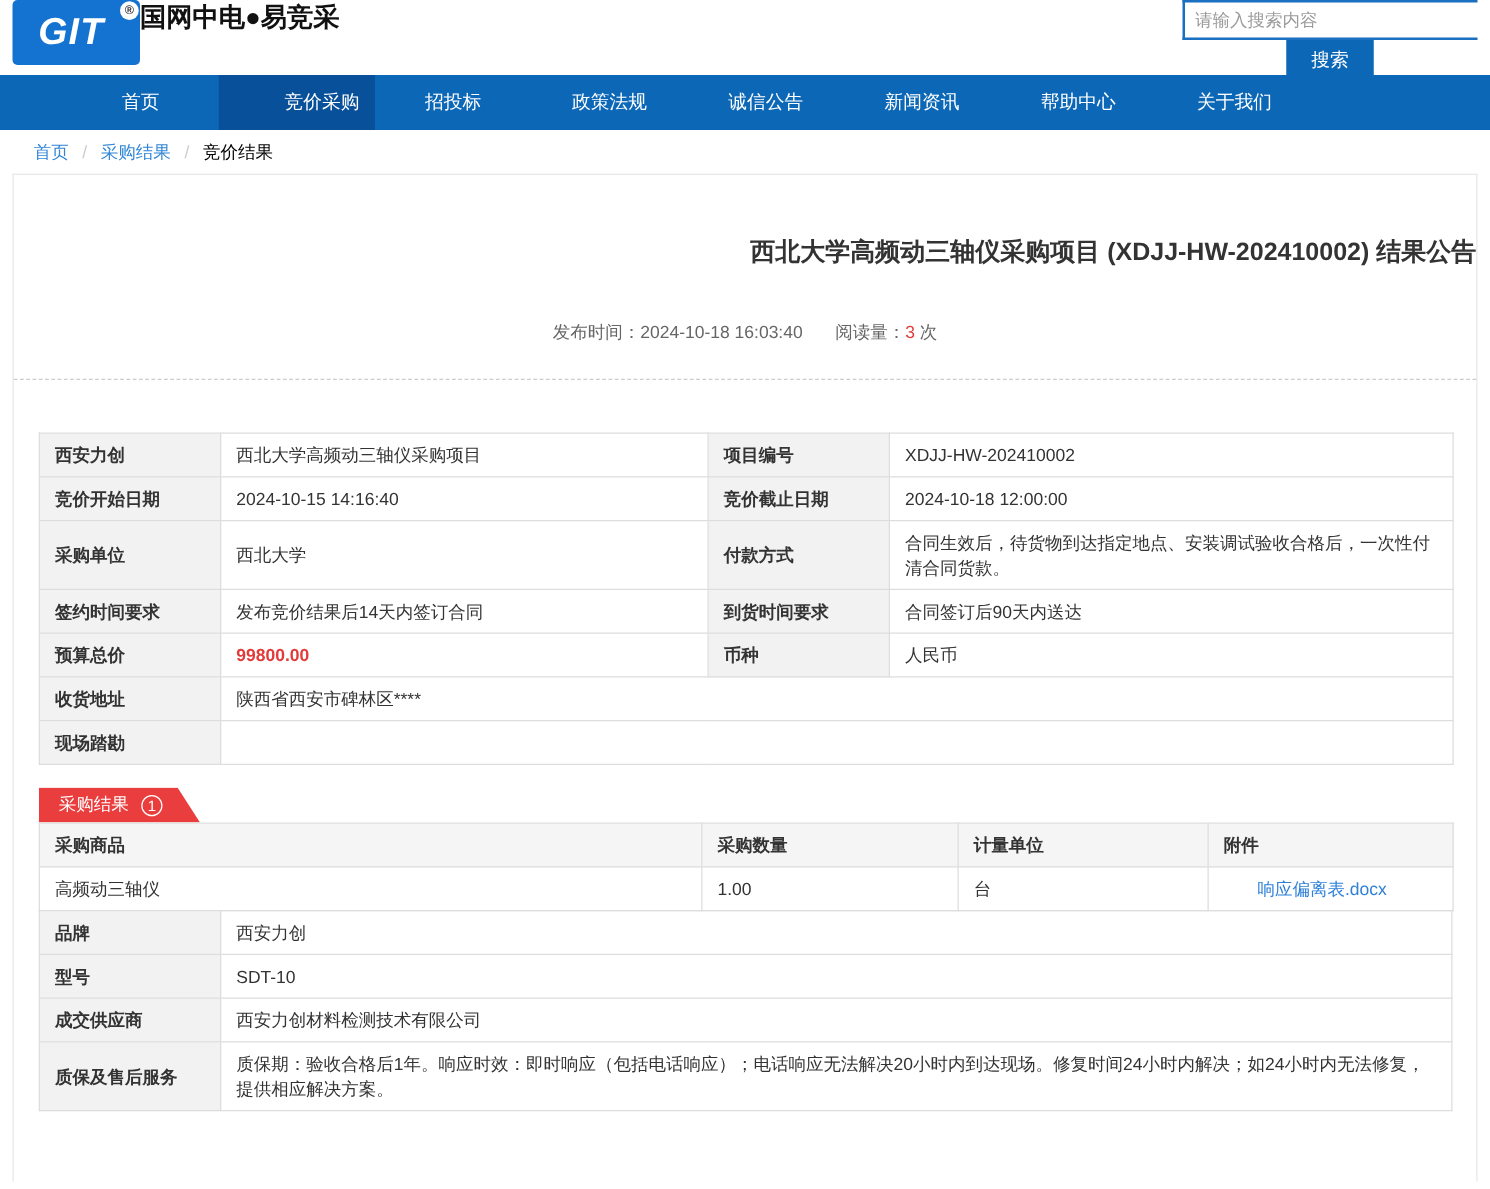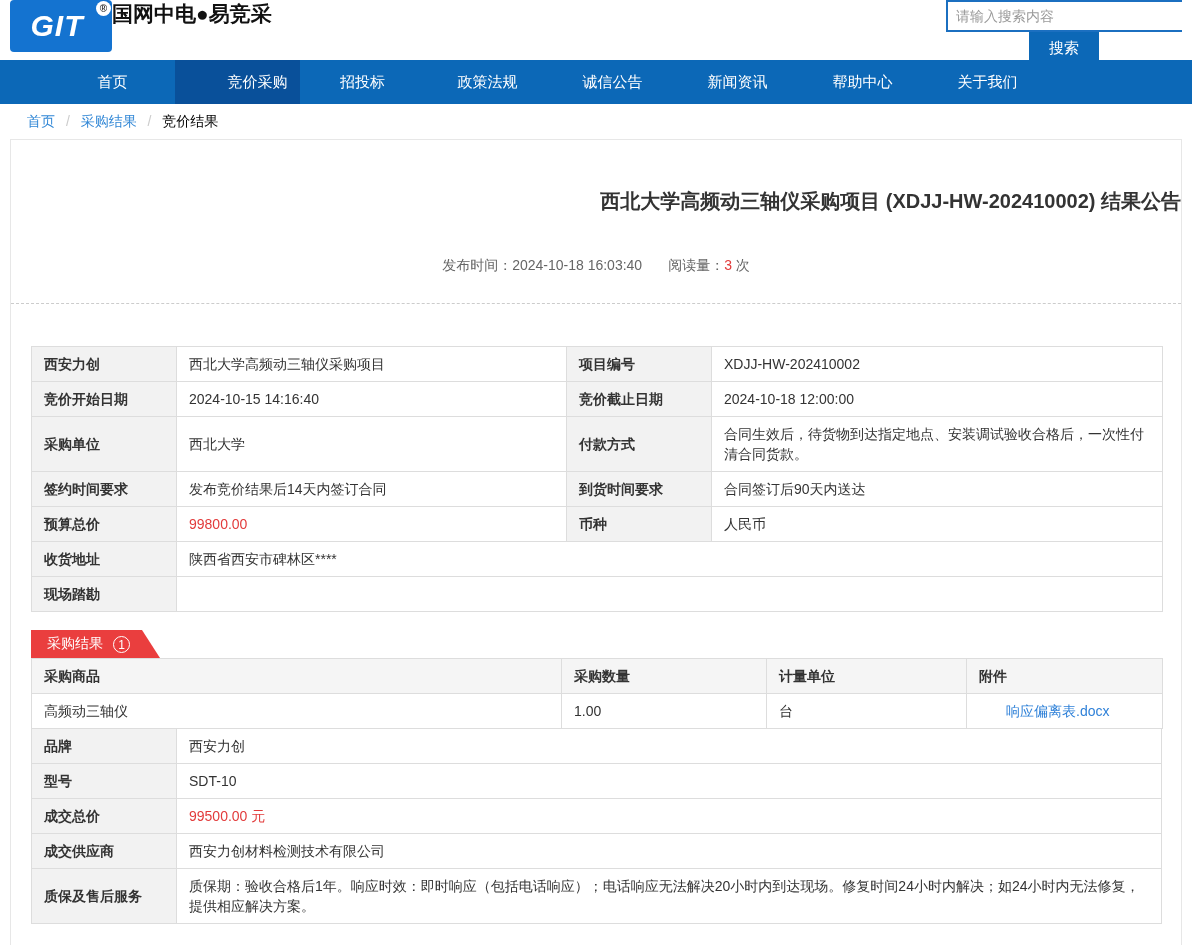--- a/index.html
+++ b/index.html
@@ -44,21 +44,21 @@
   .dashed-sep{border:none;border-top:1px dashed #ccc;margin-top:28px;}
   
   table{border-collapse:collapse;table-layout:fixed;width:1131px;margin-left:20px;font-size:14px;color:#333;}
   td,th{border:1px solid var(--border);padding:7px 12px;line-height:20px;text-align:left;
     vertical-align:middle;word-break:break-all;}
   td.label{background:var(--label-bg);font-weight:bold;}
   .info-table{margin-top:42px;}
   .info-table .c-l{width:145px;}
   .info-table .c-v1{width:390px;}
   .info-table .c-v2{width:451px;}
-  .price{font-weight:normal;}
+  .price{font-weight:bold;}
   
   .ribbon-wrap{margin:18px 0 0 20px;height:28px;}
   .ribbon{display:inline-flex;align-items:center;height:28px;background:var(--ribbon-red);color:#fff;
     font-size:14px;padding:0 30px 0 16px;clip-path:polygon(0 0,calc(100% - 18px) 0,100% 100%,0 100%);}
   .ribbon .badge{display:inline-block;width:17px;height:17px;border:1px solid #fff;border-radius:50%;
     text-align:center;line-height:16px;font-size:12px;margin-left:10px;}
   
   .result-table th{background:var(--thead-bg);font-weight:bold;}
   .result-table .c-1{width:530px;} .result-table .c-2{width:205px;}
   .result-table .c-3{width:200px;} .result-table .c-4{width:196px;}
@@ -200,24 +200,20 @@
     <tbody>
         <tr>
       <td class="label">品牌</td>
       <td>西安力创</td>
     </tr>
     <tr>
       <td class="label">型号</td>
       <td>SDT-10</td>
     </tr>
     <tr>
-      <td class="label">成交总价</td>
-      <td class="red price">99500.00 元</td>
-    </tr>
-    <tr>
       <td class="label">成交供应商</td>
       <td>西安力创材料检测技术有限公司</td>
     </tr>
     <tr>
       <td class="label">质保及售后服务</td>
       <td>质保期：验收合格后1年。响应时效：即时响应（包括电话响应）；电话响应无法解决20小时内到达现场。修复时间24小时内解决；如24小时内无法修复，提供相应解决方案。</td>
     </tr>
   </tbody>
     </table>
 

